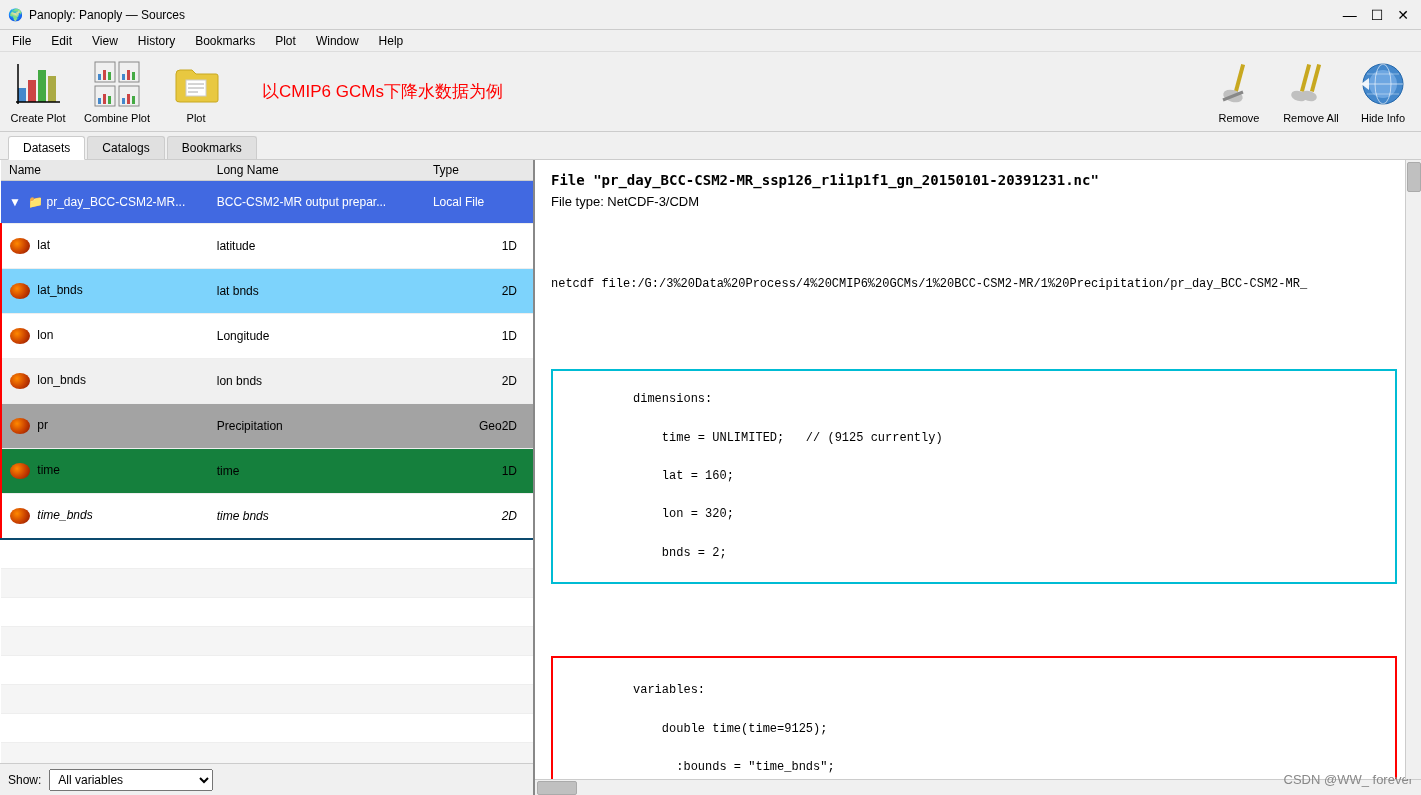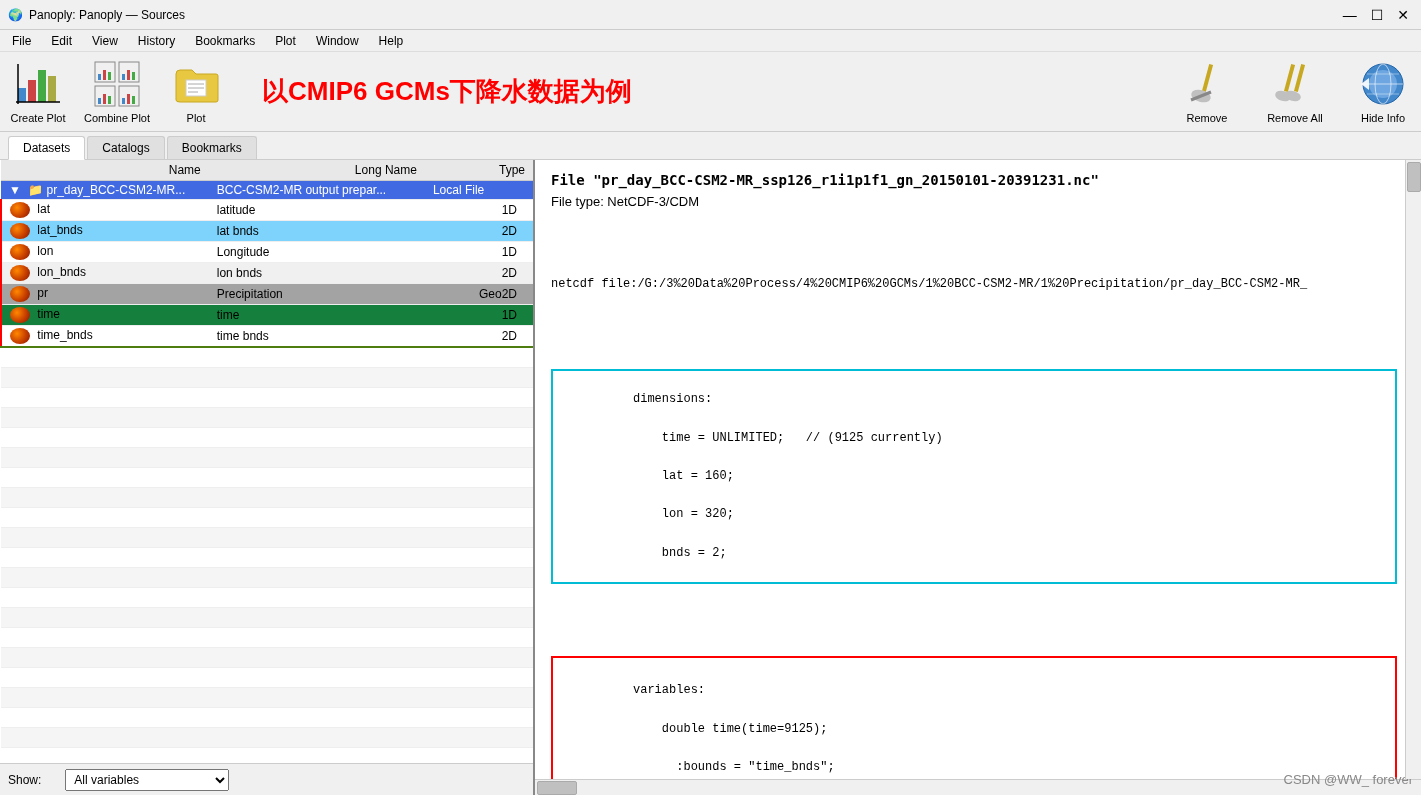--- a/index.html
+++ b/index.html
@@ -55,27 +55,27 @@
       min-width: 60px;
     }
     .toolbar-icon {
       width: 48px;
       height: 48px;
       display: flex;
       align-items: center;
       justify-content: center;
       font-size: 28px;
     }
-    .toolbar-right { margin-left: auto; display: flex; gap: 28px; }
+    .toolbar-right { margin-left: auto; display: flex; gap: 12px; }
     
     
     .annotation {
       color: #ff0000;
-      font-size: 26px;
-      font-weight: bold;
+      font-size: 17px;
+      font-weight: normal;
       margin-left: 20px;
     }
     
     
     .tab-bar {
       background: #f0f0f0;
       height: 28px;
       display: flex;
       align-items: flex-end;
       padding: 0 8px;
@@ -115,49 +115,49 @@
       overflow: auto;
     }
     .dataset-table table {
       width: 100%;
       border-collapse: collapse;
       font-size: 12px;
     }
     .dataset-table th {
       background: #e8e8e8;
       padding: 3px 8px;
-      text-align: right;
+      text-align: left;
       border-bottom: 1px solid #ccc;
       font-weight: normal;
       position: sticky;
       top: 0;
     }
     .dataset-table td {
-      padding: 2px 8px;
+      padding: 14px 8px;
       border-bottom: 1px solid #eee;
       white-space: nowrap;
       overflow: hidden;
       text-overflow: ellipsis;
     }
     .row-file { background: #4169e1; color: #fff; }
     .row-file td { color: #fff; }
     .row-var { background: #fff; }
     .row-var:nth-child(odd) { background: #f5f5f5; }
     .row-selected { background: #a3a3a3; }
     
     
     .show-bar {
       height: 32px;
       display: flex;
       align-items: center;
       padding: 0 8px;
       border-top: 1px solid #ccc;
       background: #f0f0f0;
       font-size: 12px;
-      gap: 24px;
+      gap: 8px;
     }
     .show-bar select {
       font-size: 12px;
       padding: 2px 4px;
     }
     
     
     .right-panel {
       flex: 1;
       background: #fff;
@@ -404,21 +404,21 @@
             <td style="text-align:right;padding-right:16px;">Geo2D</td>
           </tr>
           <tr class="row-var" style="background:#15803d; border-left: 2px solid #ff0000;">
             <td>
               <span style="display:inline-block;width:20px;height:16px;border-radius:50%;background:radial-gradient(circle at 35% 35%,#ff8800,#cc4400,#881100);vertical-align:middle;margin-right:4px;"></span>
               time
             </td>
             <td>time</td>
             <td style="text-align:right;padding-right:16px;">1D</td>
           </tr>
-          <tr class="row-var" style="border-left: 2px solid #ff0000; border-bottom: 2px solid #4d7c0f;">
+          <tr class="row-var" style="border-left: 2px solid #ff0000; border-bottom: 2px solid #0c4a6e; font-style: italic;">
             <td>
               <span style="display:inline-block;width:20px;height:16px;border-radius:50%;background:radial-gradient(circle at 35% 35%,#ff8800,#cc4400,#881100);vertical-align:middle;margin-right:4px;"></span>
               time_bnds
             </td>
             <td>time bnds</td>
             <td style="text-align:right;padding-right:16px;">2D</td>
           </tr>
 
           <tr>
               <td colspan="3" style="height:20px; background:#fff;"></td>

